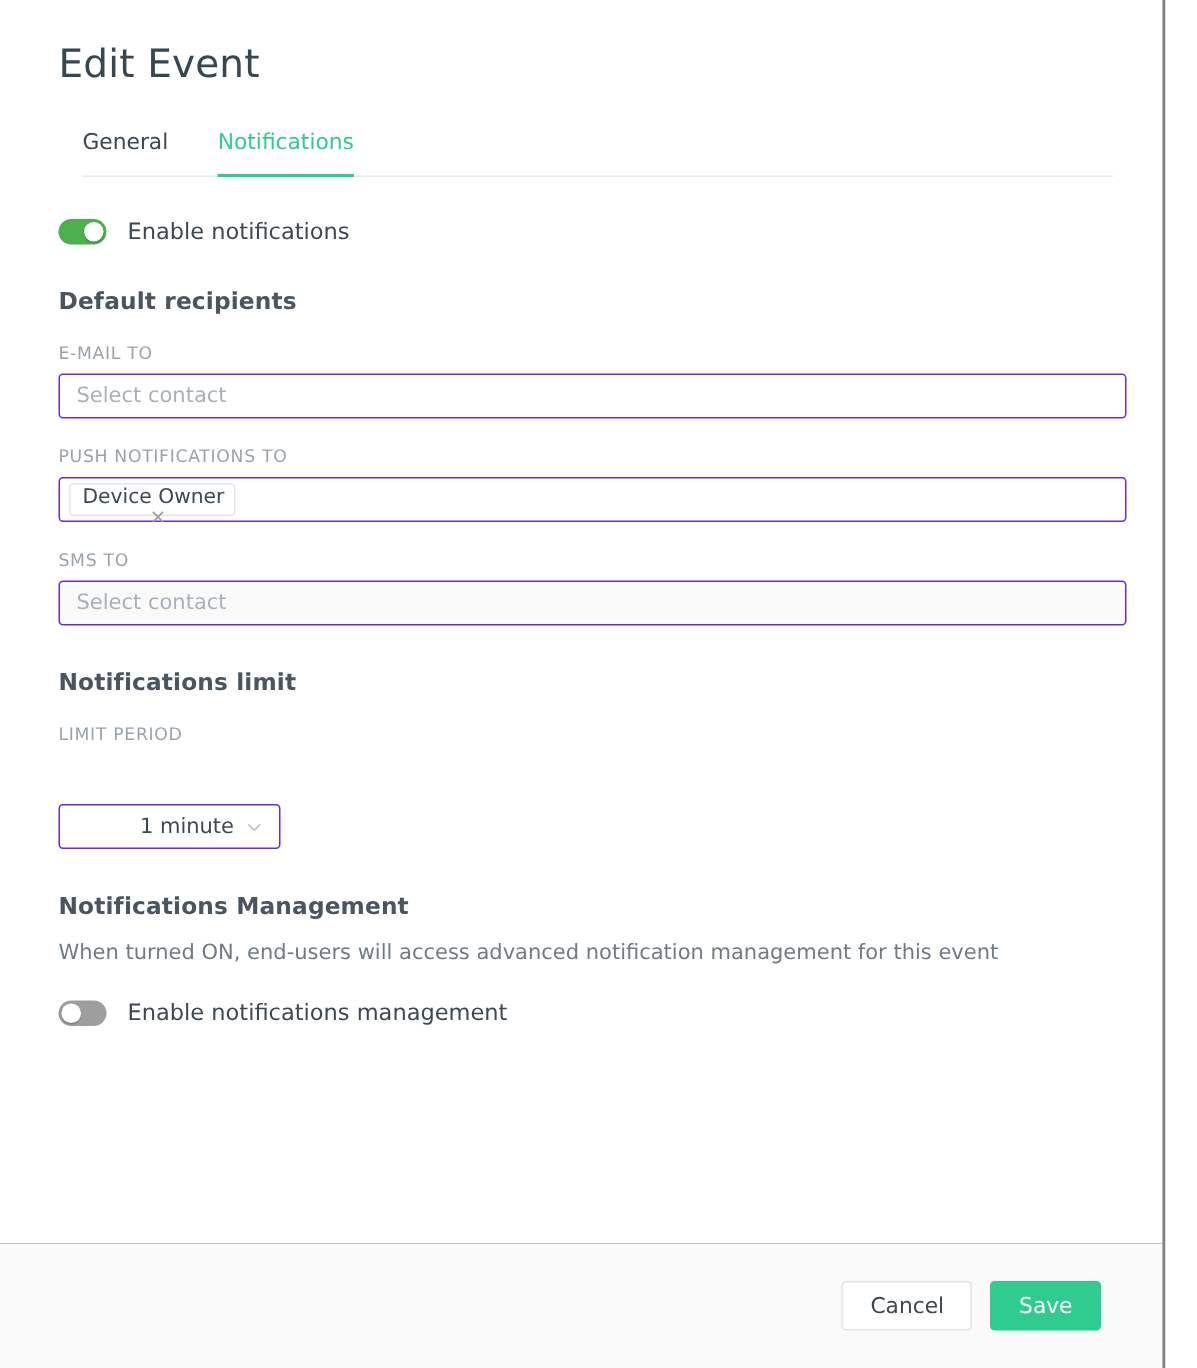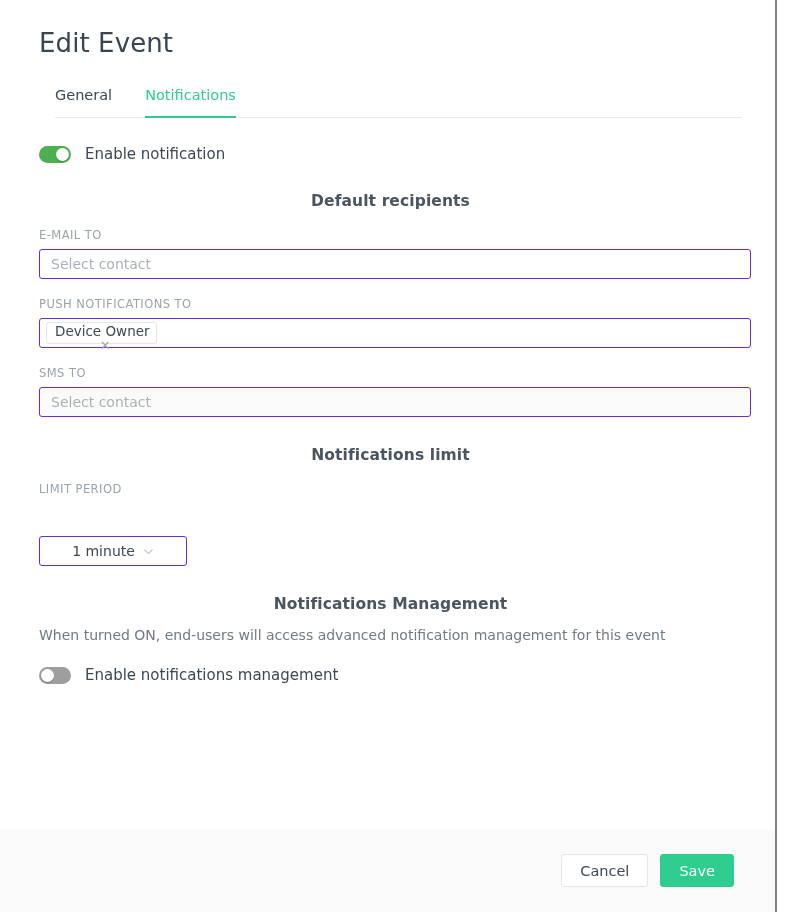--- a/index.html
+++ b/index.html
@@ -129,21 +129,20 @@
     margin-left: 14px;
   }
 
   
   .section-title {
     font-size: 15.5px;
     font-weight: bold;
     color: #4a5560;
     margin: 29px 0 0 0;
     letter-spacing: 0.1px;
-    text-align: center;
   }
   .section-desc {
     font-size: 14px;
     color: #707b85;
     margin: 13px 0 0 0;
     line-height: 18px;
   }
 
   
   .field {
@@ -197,21 +196,21 @@
   .chip-remove {
     margin-left: 6px;
     font-size: 13px;
     color: #9aa3ab;
     cursor: pointer;
     line-height: 1;
   }
 
   
   .select {
-    justify-content: center;
+    justify-content: flex-end;
     cursor: pointer;
     margin-top: 40px;
   }
   .chevron {
     width: 11px;
     height: 11px;
     flex: none;
     margin-left: 8px;
   }
   .chevron svg { display: block; }
@@ -288,21 +287,21 @@
 
         <div class="tabs">
           <div class="tab">General</div>
           <div class="tab active">Notifications</div>
         </div>
 
         <div class="toggle-row">
           <div class="switch on">
             <div class="knob"></div>
           </div>
-          <div class="toggle-label">Enable notification</div>
+          <div class="toggle-label">Enable notifications</div>
         </div>
 
         <div class="section-title">Default recipients</div>
 
         <div class="field">
           <div class="field-label">E-MAIL TO</div>
           <div class="input wide">
             <span class="placeholder">Select contact</span>
           </div>
         </div>

